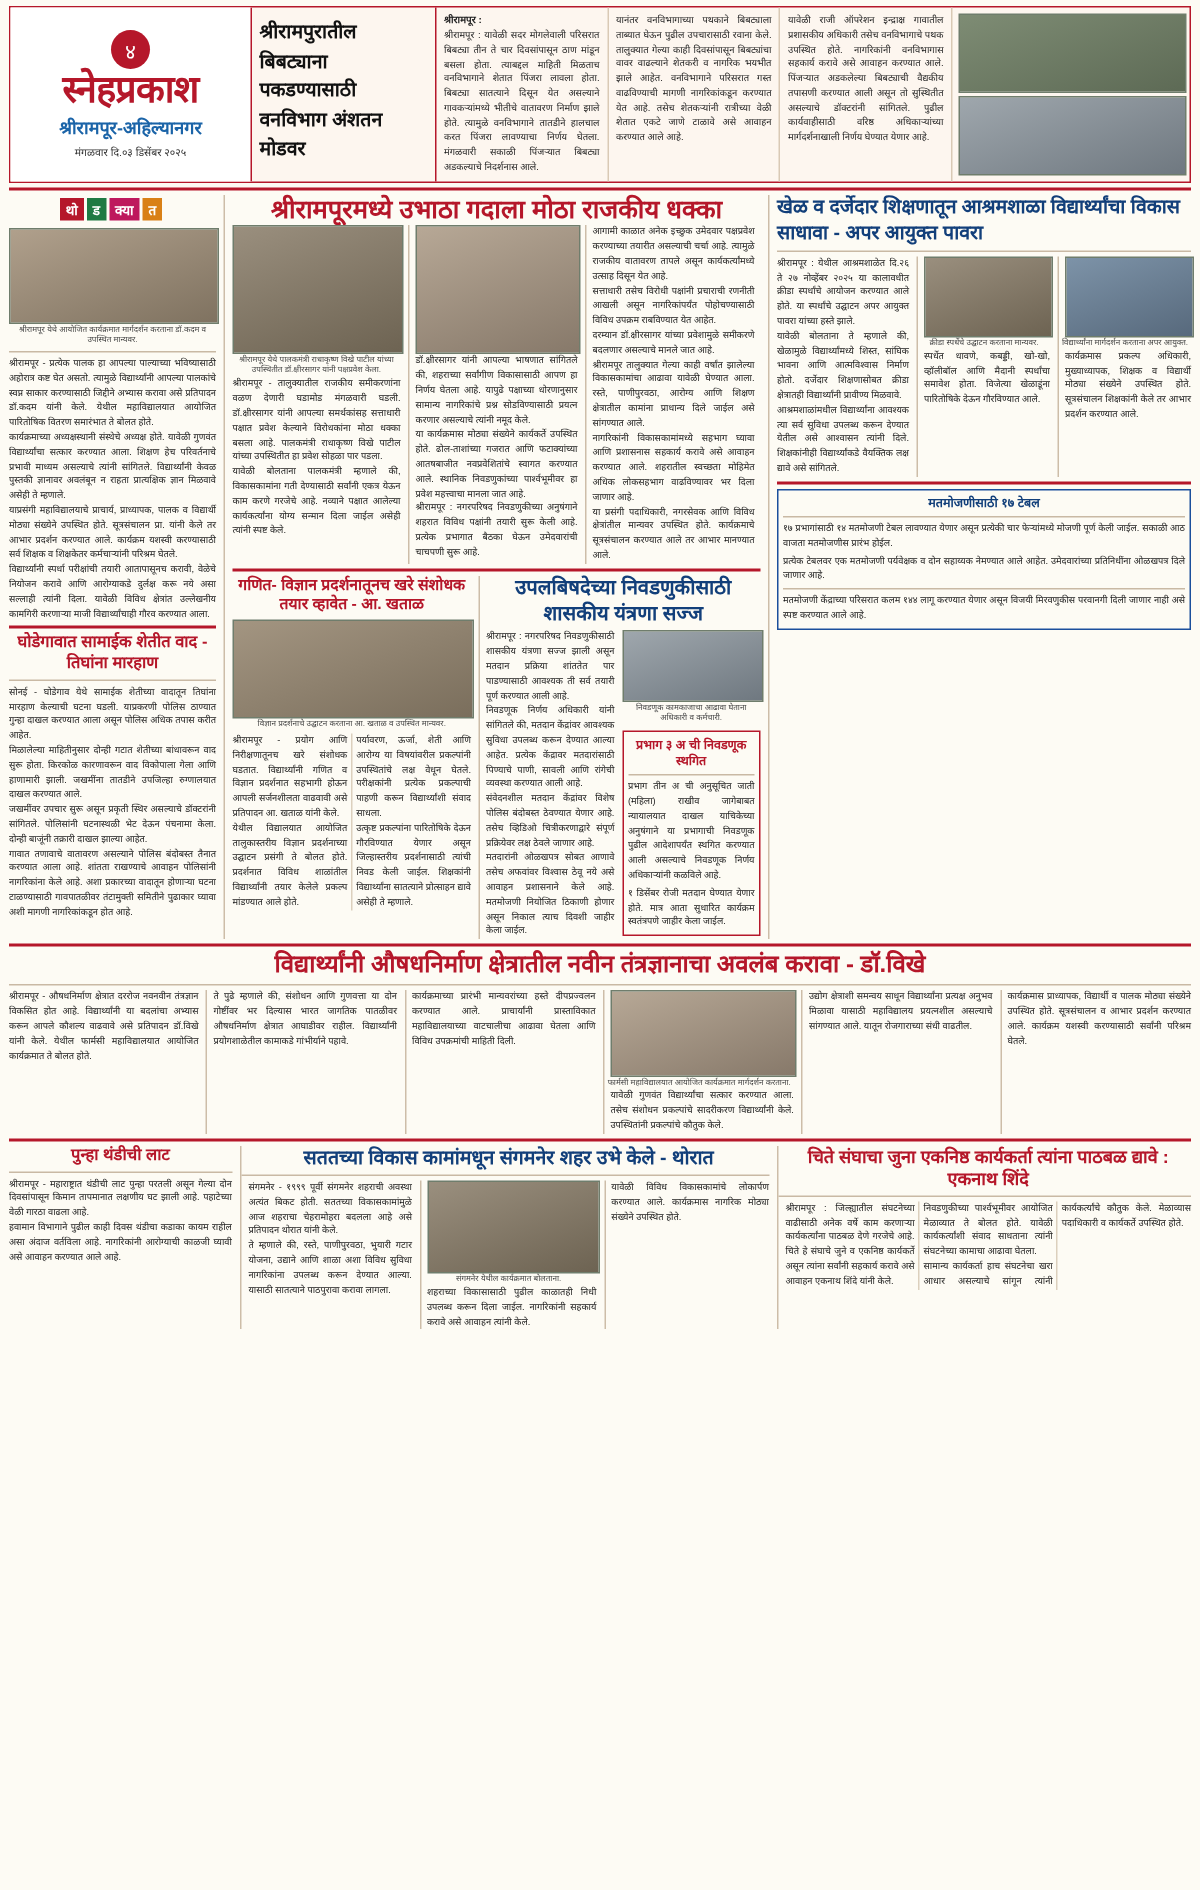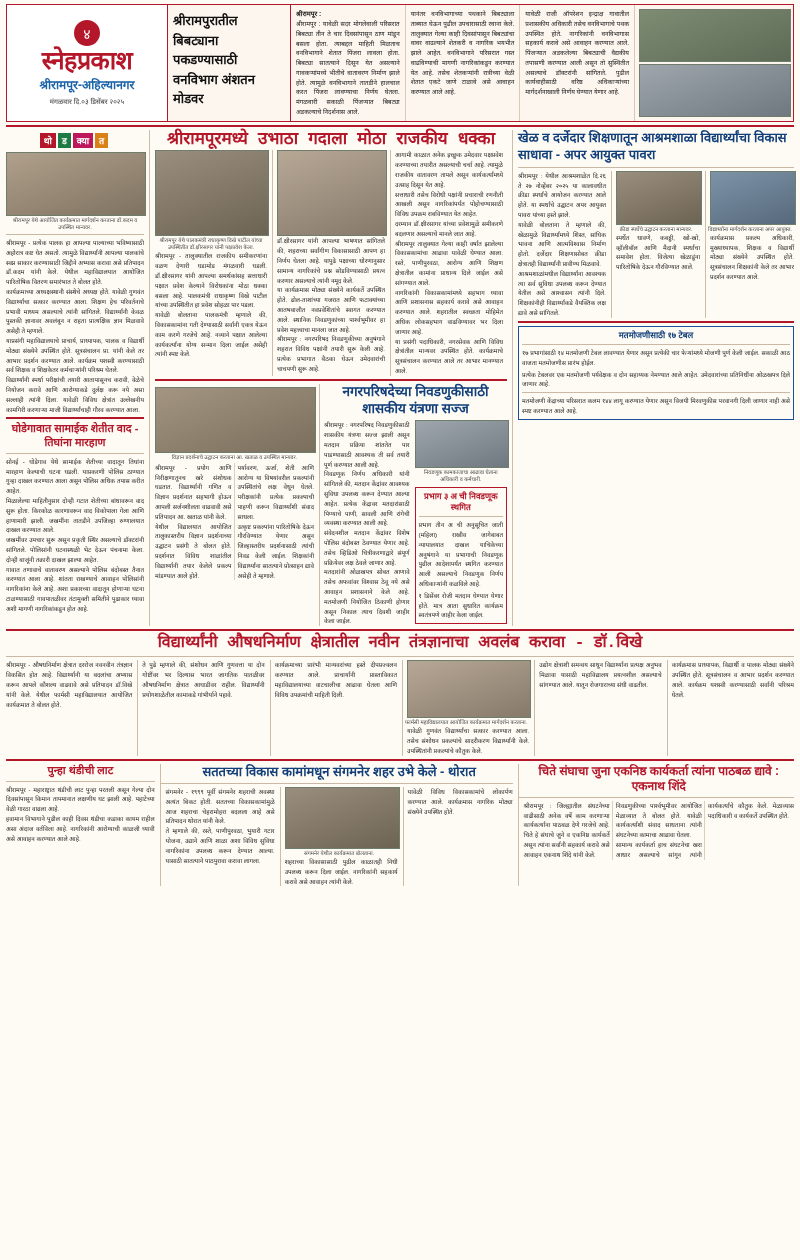--- a/index.html
+++ b/index.html
@@ -88,21 +88,21 @@
   .vline{border-left:1px solid #cdbda8;}
   .cap{font-size:5.4px;color:#444;text-align:center;line-height:1.3;margin-top:1px;}
   .two{column-count:2;column-gap:6px;column-rule:1px solid #dcd0bd;}
   .three{column-count:3;column-gap:6px;column-rule:1px solid #dcd0bd;}
   .box-red{border:1px solid #b5172a;padding:3px;}
   .box-blue{border:1px solid #1b4f9c;padding:3px;}
   .mini-head-red{color:#b5172a;font-weight:bold;font-size:8.4px;line-height:1.35;}
   .mini-head-blue{color:#123f7a;font-weight:bold;font-size:8.4px;line-height:1.35;}
   .center{text-align:center;}
   .headline-big{
-    color:#b5172a;font-weight:bold;font-size:17px;text-align:center;line-height:1.2;font-family:Liberation Mono, monospace;
+    color:#b5172a;font-weight:bold;font-size:17px;text-align:center;line-height:1.2;
   }
   .headline-mid{
     color:#123f7a;font-weight:bold;font-size:13.5px;text-align:center;line-height:1.25;
   }
 </style>
 </head>
 <body>
 
 <div class="page">
 
@@ -175,32 +175,33 @@
           <div class="body-text" style="padding-left:4px">दरम्यान डॉ.क्षीरसागर यांच्या प्रवेशामुळे समीकरणे बदलणार असल्याचे मानले जात आहे.</div>
           <div class="body-text" style="padding-left:4px">श्रीरामपूर तालुक्यात गेल्या काही वर्षांत झालेल्या विकासकामांचा आढावा यावेळी घेण्यात आला. रस्ते, पाणीपुरवठा, आरोग्य आणि शिक्षण क्षेत्रातील कामांना प्राधान्य दिले जाईल असे सांगण्यात आले.</div>
           <div class="body-text" style="padding-left:4px">नागरिकांनी विकासकामांमध्ये सहभाग घ्यावा आणि प्रशासनास सहकार्य करावे असे आवाहन करण्यात आले. शहरातील स्वच्छता मोहिमेत अधिक लोकसहभाग वाढविण्यावर भर दिला जाणार आहे.</div>
           <div class="body-text" style="padding-left:4px">या प्रसंगी पदाधिकारी, नगरसेवक आणि विविध क्षेत्रांतील मान्यवर उपस्थित होते. कार्यक्रमाचे सूत्रसंचालन करण्यात आले तर आभार मानण्यात आले.</div>
         </div>
       </div>
       <div class="hr-red"></div>
 
       <div class="flexrow">
         <div style="width:160px">
+          <div class="col-head-red" style="font-size:10.5px">गणित- विज्ञान प्रदर्शनातूनच खरे संशोधक तयार व्हावेत - आ. खताळ</div>
           <div class="ph indoor" style="height:64px;margin-top:3px"></div>
           <div class="cap">विज्ञान प्रदर्शनाचे उद्घाटन करताना आ. खताळ व उपस्थित मान्यवर.</div>
           <div class="two" style="margin-top:2px">
             <div class="body-text">श्रीरामपूर - प्रयोग आणि निरीक्षणातूनच खरे संशोधक घडतात. विद्यार्थ्यांनी गणित व विज्ञान प्रदर्शनात सहभागी होऊन आपली सर्जनशीलता वाढवावी असे प्रतिपादन आ. खताळ यांनी केले.</div>
             <div class="body-text">येथील विद्यालयात आयोजित तालुकास्तरीय विज्ञान प्रदर्शनाच्या उद्घाटन प्रसंगी ते बोलत होते. प्रदर्शनात विविध शाळांतील विद्यार्थ्यांनी तयार केलेले प्रकल्प मांडण्यात आले होते.</div>
             <div class="body-text">पर्यावरण, ऊर्जा, शेती आणि आरोग्य या विषयांवरील प्रकल्पांनी उपस्थितांचे लक्ष वेधून घेतले. परीक्षकांनी प्रत्येक प्रकल्पाची पाहणी करून विद्यार्थ्यांशी संवाद साधला.</div>
             <div class="body-text">उत्कृष्ट प्रकल्पांना पारितोषिके देऊन गौरविण्यात येणार असून जिल्हास्तरीय प्रदर्शनासाठी त्यांची निवड केली जाईल. शिक्षकांनी विद्यार्थ्यांना सातत्याने प्रोत्साहन द्यावे असेही ते म्हणाले.</div>
           </div>
         </div>
 
         <div style="width:187px" class="vline">
-          <div class="headline-mid" style="padding-left:4px">नगरपरिषदेच्या निवडणुकीसाठी शासकीय यंत्रणा सज्ज</div>
+          <div class="headline-mid" style="padding-left:4px">उपलबिषदेच्या निवडणुकीसाठी शासकीय यंत्रणा सज्ज</div>
           <div class="flexrow" style="padding-left:4px;margin-top:3px">
             <div style="width:88px">
               <div class="body-text">श्रीरामपूर : नगरपरिषद निवडणुकीसाठी शासकीय यंत्रणा सज्ज झाली असून मतदान प्रक्रिया शांततेत पार पाडण्यासाठी आवश्यक ती सर्व तयारी पूर्ण करण्यात आली आहे.</div>
               <div class="body-text">निवडणूक निर्णय अधिकारी यांनी सांगितले की, मतदान केंद्रांवर आवश्यक सुविधा उपलब्ध करून देण्यात आल्या आहेत. प्रत्येक केंद्रावर मतदारांसाठी पिण्याचे पाणी, सावली आणि रांगेची व्यवस्था करण्यात आली आहे.</div>
               <div class="body-text">संवेदनशील मतदान केंद्रांवर विशेष पोलिस बंदोबस्त ठेवण्यात येणार आहे. तसेच व्हिडिओ चित्रीकरणाद्वारे संपूर्ण प्रक्रियेवर लक्ष ठेवले जाणार आहे.</div>
               <div class="body-text">मतदारांनी ओळखपत्र सोबत आणावे तसेच अफवांवर विश्वास ठेवू नये असे आवाहन प्रशासनाने केले आहे. मतमोजणी नियोजित ठिकाणी होणार असून निकाल त्याच दिवशी जाहीर केला जाईल.</div>
             </div>
             <div style="width:95px">
               <div class="ph office" style="height:46px"></div>
               <div class="cap">निवडणूक कामकाजाचा आढावा घेताना अधिकारी व कर्मचारी.</div>

